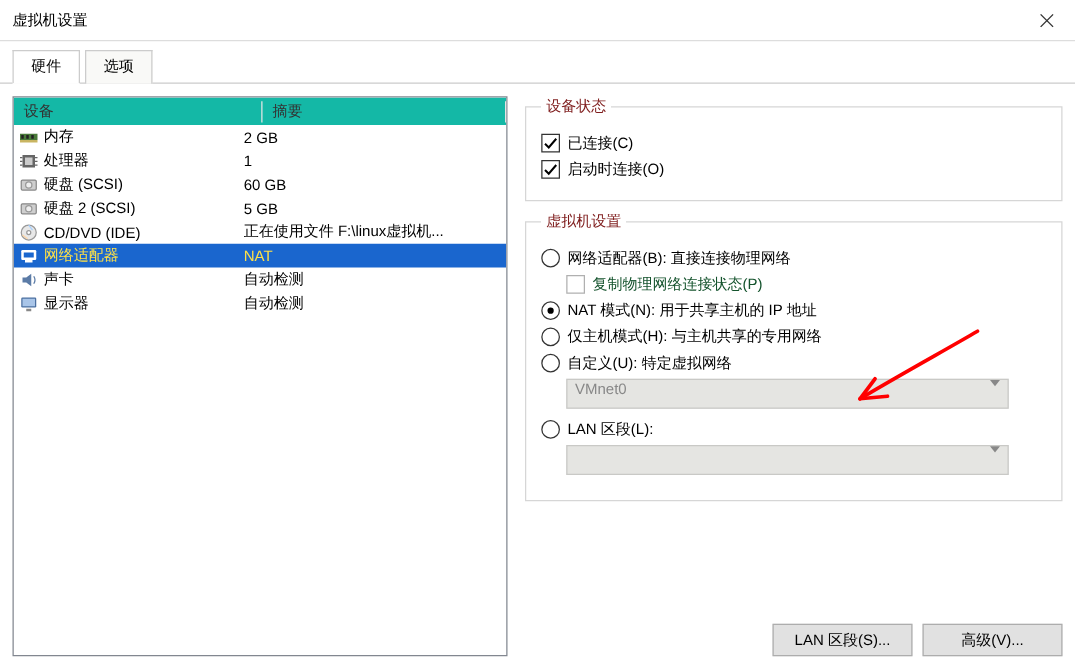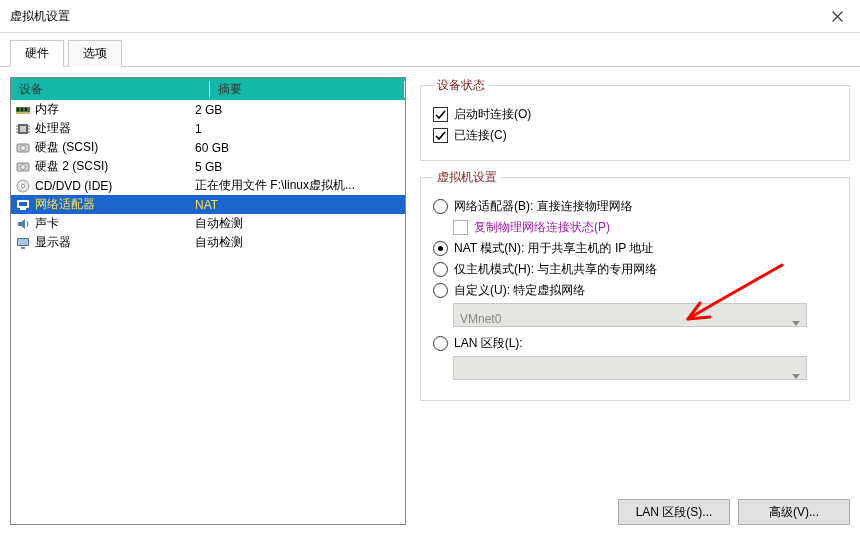--- a/index.html
+++ b/index.html
@@ -160,21 +160,21 @@
     width: 13px; height: 13px;
     border: 1px solid #333;
     margin-right: 6px;
     display: inline-flex;
     align-items: center;
     justify-content: center;
     background: #fff;
   }
   .chk-box.checked svg { display: block; }
   .chk-box svg { display: none; stroke: #000; stroke-width: 1.6; fill: none; }
-  .chk-row.disabled, .radio-row.disabled { color: #a21caf; cursor: default; }
+  .chk-row.disabled, .radio-row.disabled { color: #14532d; cursor: default; }
   .chk-row.disabled .chk-box { border-color: #b0b0b0; }
   .radio-outer {
     width: 13px; height: 13px;
     border: 1px solid #333;
     border-radius: 50%;
     margin-right: 6px;
     display: inline-flex;
     align-items: center;
     justify-content: center;
     background: #fff;
@@ -183,21 +183,21 @@
     width: 5px; height: 5px;
     border-radius: 50%;
     background: #000;
   }
   .select-box {
     margin: 4px 0 8px 20px;
     height: 22px;
     background: #e5e5e2;
     border: 1px solid #c9c9c6;
     display: flex;
-    align-items: flex-end;
+    align-items: flex-start;
     justify-content: space-between;
     padding: 0 6px;
     color: #888;
     width: 340px;
     max-width: calc(100% - 26px);
   }
   .select-box .caret {
     width: 0; height: 0;
     border-left: 4px solid transparent;
     border-right: 4px solid transparent;
@@ -361,29 +361,29 @@
     <div class="right">
 
       <fieldset>
         <legend>设备状态</legend>
         <div class="chk-row">
           <span class="chk-box checked">
             <svg width="11" height="11" viewBox="0 0 11 11">
                 <polyline points="1,6 4,9 10,2"></polyline>
               </svg>
           </span>
-          <span>启动时连接(O)</span>
+          <span>已连接(C)</span>
         </div>
         <div class="chk-row">
           <span class="chk-box checked">
             <svg width="11" height="11" viewBox="0 0 11 11">
                 <polyline points="1,6 4,9 10,2"></polyline>
               </svg>
           </span>
-          <span>已连接(C)</span>
+          <span>启动时连接(O)</span>
         </div>
       </fieldset>
 
       <fieldset>
         <legend>虚拟机设置</legend>
 
         <div class="radio-row">
           <span class="radio-outer">
               <span class="radio-inner"></span>
             </span>

